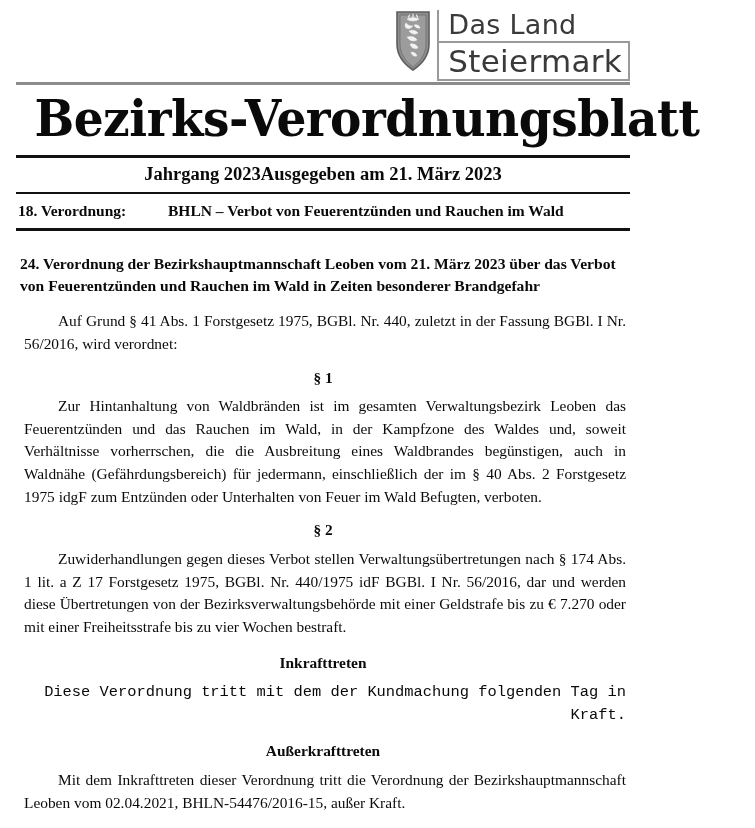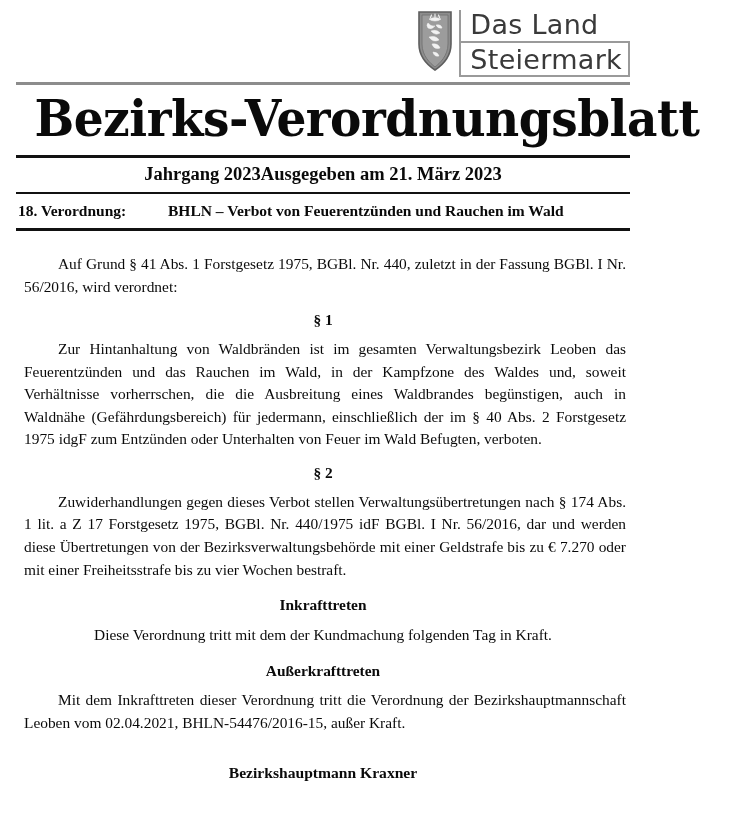--- a/index.html
+++ b/index.html
@@ -54,21 +54,21 @@
   }
   .logo-line1 {
     font-size: 27px;
     letter-spacing: 0.3px;
     padding: 1px 4px 3px 9px;
     border-left: 2px solid #9a9a9a;
     border-bottom: 2px solid #9a9a9a;
     margin-bottom: 0;
   }
   .logo-line2 {
-    font-size: 27px;
+    font-size: 31px;
     letter-spacing: 0.3px;
     padding: 3px 6px 2px 9px;
     border-left: 2px solid #9a9a9a;
     border-right: 2px solid #9a9a9a;
     border-bottom: 2px solid #9a9a9a;
   }
 
   
   .rule-gray {
     height: 3px;
@@ -152,22 +152,23 @@
     text-align: center;
     font-weight: bold;
     font-size: 15.4px;
     margin: 7px 0 6px 0;
   }
   .section-head.named {
     margin: 13px 0 7px 0;
   }
   p.centered-line {
     margin: 0 0 2px 0;
-    text-align: center;
+    text-align: right;
     text-indent: 0;
+    font-family: Liberation Mono, monospace;
   }
   .signature {
     text-align: center;
     font-weight: bold;
     font-size: 15.6px;
     margin-top: 27px;
   }
 </style>
 </head>
 <body>
@@ -214,20 +215,21 @@
 
   <div class="ord-row">
     <div class="ord-label">18. Verordnung:</div>
     <div class="ord-subject">BHLN – Verbot von Feuerentzünden und Rauchen im Wald</div>
   </div>
 
   <div class="rule-black"></div>
 
   <div class="body-area">
 
+    <div class="doc-heading">24. Verordnung der Bezirkshauptmannschaft Leoben vom 21. März 2023 über das Verbot von Feuerentzünden und Rauchen im Wald in Zeiten besonderer Brandgefahr</div>
 
     <p class="para last-block">Auf Grund § 41 Abs. 1 Forstgesetz 1975, BGBl. Nr. 440, zuletzt in der Fassung BGBl. I Nr. 56/2016, wird verordnet:</p>
 
     <div class="section-head">§ 1</div>
     <p class="para last-block">Zur Hintanhaltung von Waldbränden ist im gesamten Verwaltungsbezirk Leoben das Feuerentzünden und das Rauchen im Wald, in der Kampfzone des Waldes und, soweit Verhältnisse vorherrschen, die die Ausbreitung eines Waldbrandes begünstigen, auch in Waldnähe (Gefährdungsbereich) für jedermann, einschließlich der im § 40 Abs. 2 Forstgesetz 1975 idgF zum Entzünden oder Unterhalten von Feuer im Wald Befugten, verboten.</p>
 
     <div class="section-head">§ 2</div>
     <p class="para last-block">Zuwiderhandlungen gegen dieses Verbot stellen Verwaltungsübertretungen nach § 174 Abs. 1 lit. a Z 17 Forstgesetz 1975, BGBl. Nr. 440/1975 idF BGBl. I Nr. 56/2016, dar und werden diese Übertretungen von der Bezirksverwaltungsbehörde mit einer Geldstrafe bis zu € 7.270 oder mit einer Freiheitsstrafe bis zu vier Wochen bestraft.</p>
 
     <div class="section-head named">Inkrafttreten</div>

